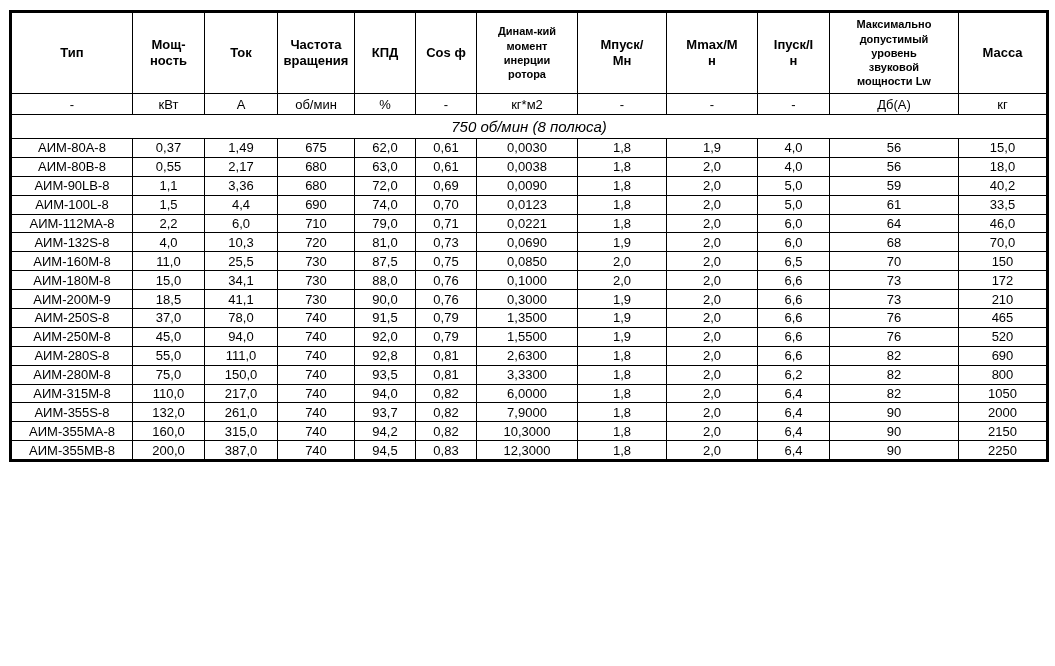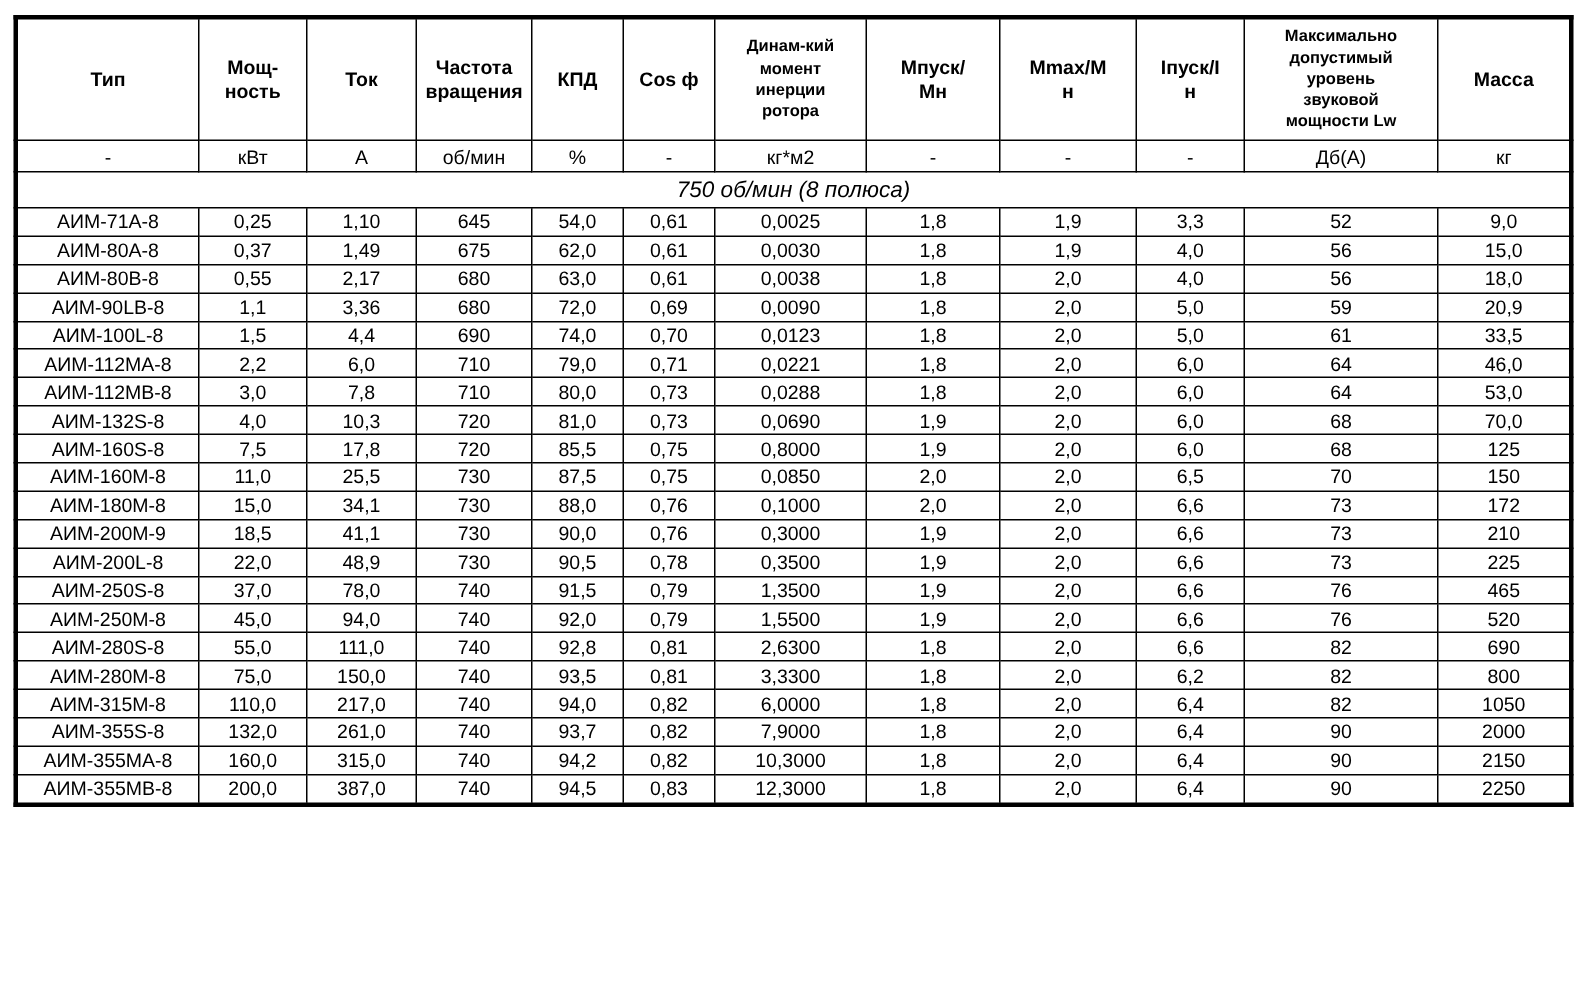--- a/index.html
+++ b/index.html
@@ -132,34 +132,20 @@
         <td>-</td>
         <td>Дб(А)</td>
         <td>кг</td>
       </tr>
       <tr class="section-row">
         <td colspan="12">750 об/мин (8 полюса)</td>
       </tr>
     </thead>
     <tbody class="data">
         <tr>
-          <td>АИМ-71А-8</td>
-          <td>0,25</td>
-          <td>1,10</td>
-          <td>645</td>
-          <td>54,0</td>
-          <td>0,61</td>
-          <td>0,0025</td>
-          <td>1,8</td>
-          <td>1,9</td>
-          <td>3,3</td>
-          <td>52</td>
-          <td>9,0</td>
-        </tr>
-        <tr>
           <td>АИМ-80А-8</td>
           <td>0,37</td>
           <td>1,49</td>
           <td>675</td>
           <td>62,0</td>
           <td>0,61</td>
           <td>0,0030</td>
           <td>1,8</td>
           <td>1,9</td>
           <td>4,0</td>
@@ -185,21 +171,21 @@
           <td>1,1</td>
           <td>3,36</td>
           <td>680</td>
           <td>72,0</td>
           <td>0,69</td>
           <td>0,0090</td>
           <td>1,8</td>
           <td>2,0</td>
           <td>5,0</td>
           <td>59</td>
-          <td>20,9</td>
+          <td>40,2</td>
         </tr>
         <tr>
           <td>АИМ-100L-8</td>
           <td>1,5</td>
           <td>4,4</td>
           <td>690</td>
           <td>74,0</td>
           <td>0,70</td>
           <td>0,0123</td>
           <td>1,8</td>
@@ -216,62 +202,34 @@
           <td>79,0</td>
           <td>0,71</td>
           <td>0,0221</td>
           <td>1,8</td>
           <td>2,0</td>
           <td>6,0</td>
           <td>64</td>
           <td>46,0</td>
         </tr>
         <tr>
-          <td>АИМ-112МВ-8</td>
-          <td>3,0</td>
-          <td>7,8</td>
-          <td>710</td>
-          <td>80,0</td>
-          <td>0,73</td>
-          <td>0,0288</td>
-          <td>1,8</td>
-          <td>2,0</td>
-          <td>6,0</td>
-          <td>64</td>
-          <td>53,0</td>
-        </tr>
-        <tr>
           <td>АИМ-132S-8</td>
           <td>4,0</td>
           <td>10,3</td>
           <td>720</td>
           <td>81,0</td>
           <td>0,73</td>
           <td>0,0690</td>
           <td>1,9</td>
           <td>2,0</td>
           <td>6,0</td>
           <td>68</td>
           <td>70,0</td>
         </tr>
         <tr>
-          <td>АИМ-160S-8</td>
-          <td>7,5</td>
-          <td>17,8</td>
-          <td>720</td>
-          <td>85,5</td>
-          <td>0,75</td>
-          <td>0,8000</td>
-          <td>1,9</td>
-          <td>2,0</td>
-          <td>6,0</td>
-          <td>68</td>
-          <td>125</td>
-        </tr>
-        <tr>
           <td>АИМ-160М-8</td>
           <td>11,0</td>
           <td>25,5</td>
           <td>730</td>
           <td>87,5</td>
           <td>0,75</td>
           <td>0,0850</td>
           <td>2,0</td>
           <td>2,0</td>
           <td>6,5</td>
@@ -300,34 +258,20 @@
           <td>90,0</td>
           <td>0,76</td>
           <td>0,3000</td>
           <td>1,9</td>
           <td>2,0</td>
           <td>6,6</td>
           <td>73</td>
           <td>210</td>
         </tr>
         <tr>
-          <td>АИМ-200L-8</td>
-          <td>22,0</td>
-          <td>48,9</td>
-          <td>730</td>
-          <td>90,5</td>
-          <td>0,78</td>
-          <td>0,3500</td>
-          <td>1,9</td>
-          <td>2,0</td>
-          <td>6,6</td>
-          <td>73</td>
-          <td>225</td>
-        </tr>
-        <tr>
           <td>АИМ-250S-8</td>
           <td>37,0</td>
           <td>78,0</td>
           <td>740</td>
           <td>91,5</td>
           <td>0,79</td>
           <td>1,3500</td>
           <td>1,9</td>
           <td>2,0</td>
           <td>6,6</td>

